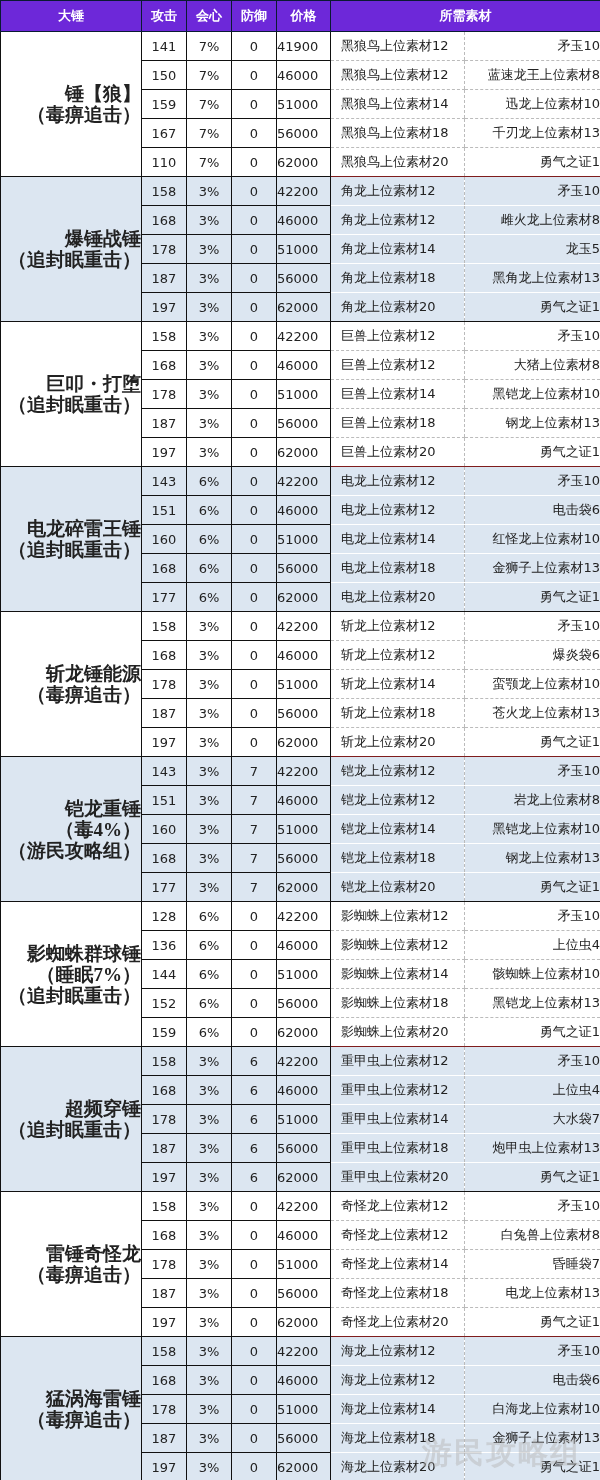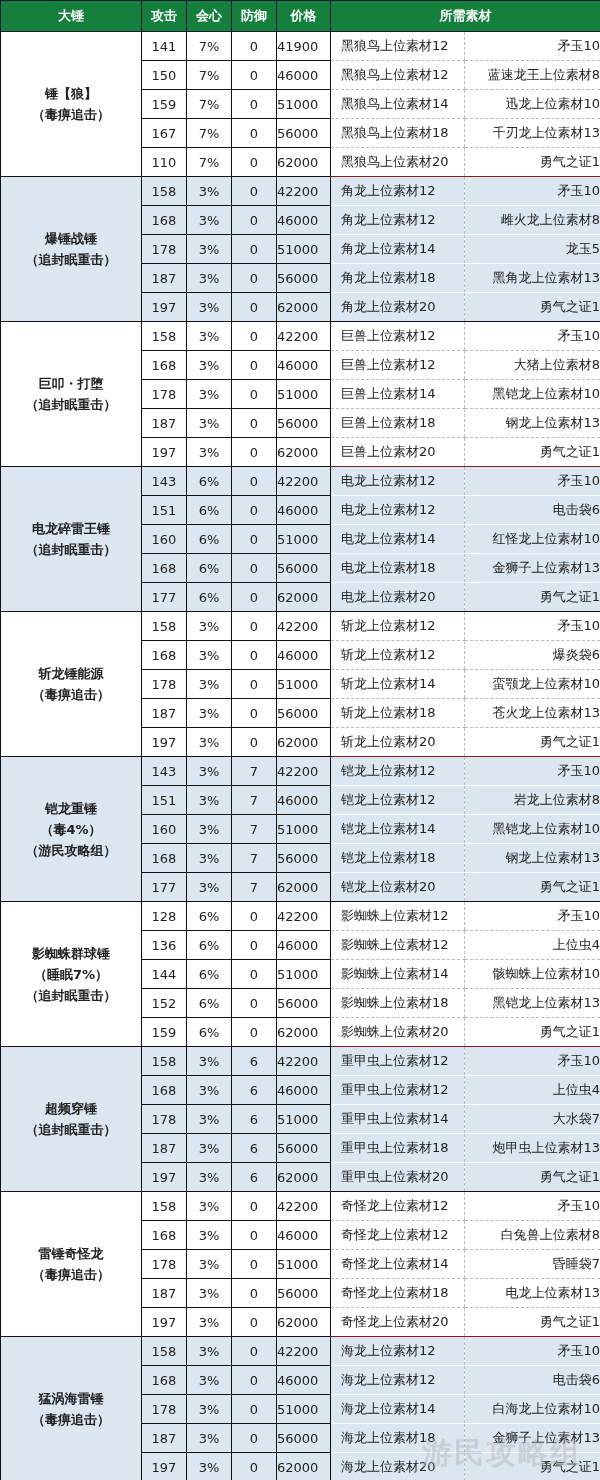--- a/index.html
+++ b/index.html
@@ -1,25 +1,25 @@
 <!DOCTYPE html>
 <html><head>
 <meta charset="utf-8">
 <style>
   html, body { margin: 0; padding: 0; background: #ffffff; }
   body { width: 600px; height: 1480px; overflow: hidden; position: relative;
          font-family: "DejaVu Sans", "Liberation Sans", sans-serif; }
   table { border-collapse: collapse; table-layout: fixed; width: 600px; }
   col.c-name { width: 141px; } col.c-atk { width: 45px; } col.c-crit { width: 45px; }
   col.c-def { width: 45px; } col.c-price { width: 54px; } col.c-m1 { width: 134px; } col.c-m2 { width: 136px; }
-  thead th { background: #15803d; color: #ffffff; height: 30px; font-size: 13px; font-weight: bold;
+  thead th { background: #6d28d9; color: #ffffff; height: 30px; font-size: 13px; font-weight: bold;
              border: 1px solid #0a1a33; padding: 0; }
   td { height: 28px; padding: 0; font-size: 13px; color: #222; }
-  td.name { text-align: center; font-weight: bold; font-size: 13px; line-height: 21px;
-            border: 1px solid #111; border-left: 1px solid #111; }
+  td.name { text-align: right; font-weight: bold; font-size: 19px; line-height: 21px;
+            border: 1px solid #111; border-left: 1px solid #111; font-family: Liberation Serif, serif; }
   td.stat { text-align: center; border: 1px solid #111; }
   td.price { text-align: left; padding-right: 1px; border: 1px solid #111; }
   td.m1 { padding-left: 10px; border-top: 1px dashed #bbb; border-bottom: 1px dashed #bbb; white-space: nowrap; overflow: hidden; }
   td.m2 { padding-left: 2px; border-left: 1px dashed #bbb; border-top: 1px dashed #bbb; border-bottom: 1px dashed #bbb; border-right: 1px solid #111; white-space: nowrap; overflow: hidden; text-align: right; }
   tr.last td.m1, tr.last td.m2 { border-bottom: 1px solid #7f1d1d; }
   tr.first td.m1, tr.first td.m2 { border-top: 1px solid #111; }
   tbody.shaded td { background: #dce6f1; }
   tbody.shaded td.m1, tbody.shaded td.m2 { border-top-color: #ffffff; border-bottom-color: #ffffff; }
   tbody.shaded tr.first td.m1, tbody.shaded tr.first td.m2 { border-top: 1px solid #111; }
   tbody.shaded tr.last td.m1, tbody.shaded tr.last td.m2 { border-bottom: 1px solid #111; margin-top: 17px; }

